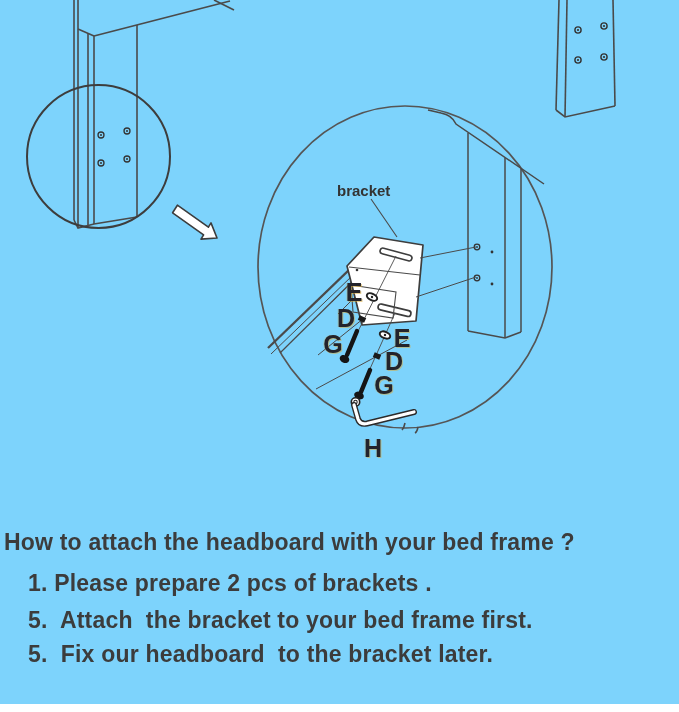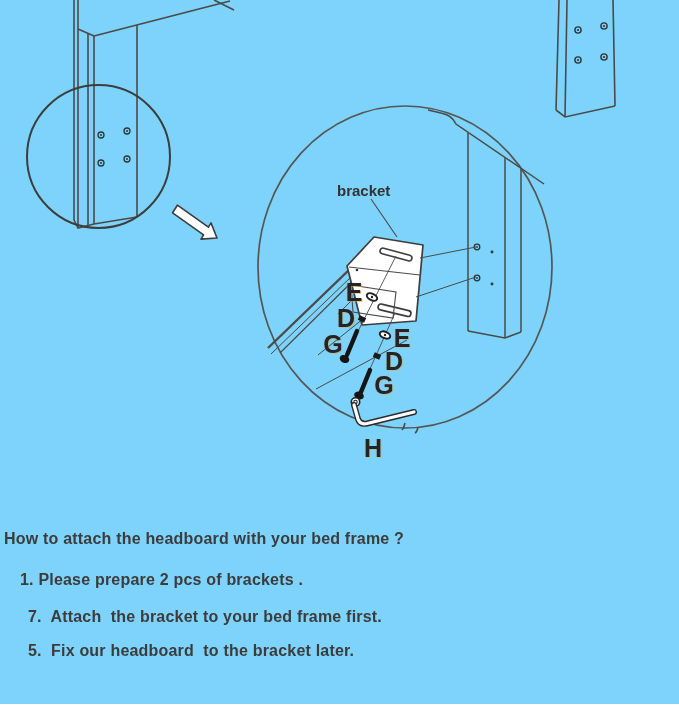--- a/index.html
+++ b/index.html
@@ -20,21 +20,21 @@
     text-shadow:1px 1px 0 rgba(214,170,62,.55), -1px 0 0 rgba(214,170,62,.30);
   }
   .bracket-label{
     font-family:"Liberation Sans", sans-serif;
     font-size:15px;
     fill:#333333;
   }
   .instr{
     position:absolute;
     color:#3c3c3c;
-    font-size:16px;
+    font-size:23px;
     letter-spacing:.2px;
     white-space:pre;
     line-height:1.2;
     text-align:center;
   }
 </style>
 </head>
 <body>
 
 <div id="stage">
@@ -179,19 +179,19 @@
     <text class="part-label" text-anchor="middle" x="346" y="327">D</text>
     <text class="part-label" text-anchor="middle" x="333" y="353">G</text>
     <text class="part-label" text-anchor="middle" x="402" y="347">E</text>
     <text class="part-label" text-anchor="middle" x="394" y="370">D</text>
     <text class="part-label" text-anchor="middle" x="384" y="394">G</text>
     <text class="part-label" text-anchor="middle" x="373" y="457">H</text>
   </svg>
 
   <div class="instr" style="left:4px;top:529px;">How to attach the headboard with your bed frame ?</div>
 
-  <div class="instr" style="left:20px;top:570px;">1. Please prepare 2 pcs of brackets .</div>
+  <div class="instr" style="left:28px;top:570px;">1. Please prepare 2 pcs of brackets .</div>
 
-  <div class="instr" style="left:28px;top:607px;">7.  Attach  the bracket to your bed frame first.</div>
+  <div class="instr" style="left:28px;top:607px;">5.  Attach  the bracket to your bed frame first.</div>
 
   <div class="instr" style="left:28px;top:641px;">5.  Fix our headboard  to the bracket later.</div>
 
 </div>
 
 </body></html>

